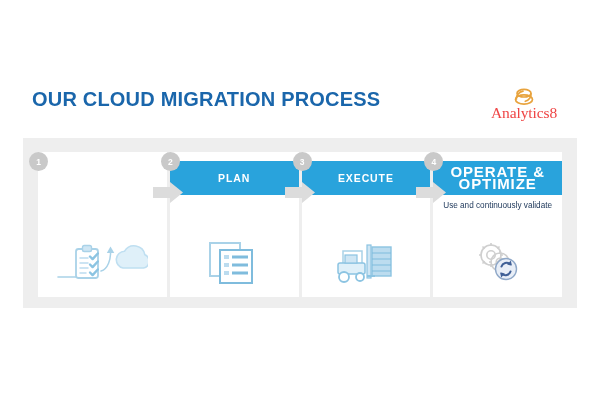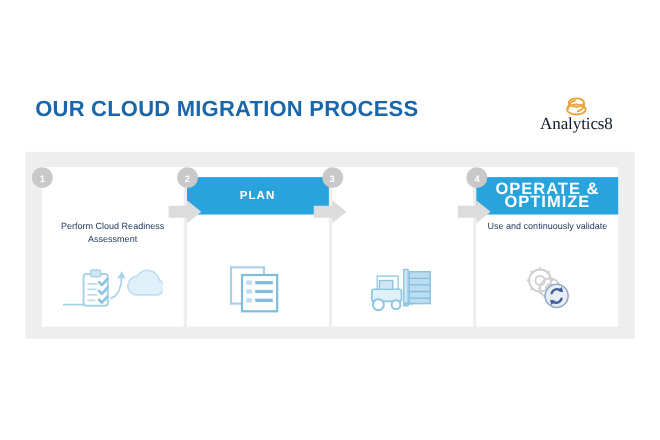--- a/index.html
+++ b/index.html
@@ -54,21 +54,21 @@
     display: block;
     margin: 0 auto;
     width: 26px;
     height: 20px;
   }
   .logo-text {
     display: block;
     margin-top: -1px;
     font-family: "Liberation Serif", serif;
     font-size: 15.5px;
-    color: #0f172a;
+    color: #ef4444;
     letter-spacing: -0.1px;
     line-height: 16px;
   }
 
   
   .panel {
     position: absolute;
     left: 23px;
     top: 138px;
     width: 554px;
@@ -186,21 +186,20 @@
   </div>
 
   <div class="panel">
     <div class="cols">
 
       <div class="col">
         <div class="badge">1</div>
         <svg class="arrow" viewBox="0 0 30 21">
           <polygon points="0,5 17,5 17,0 30,10.5 17,21 17,16 0,16" fill="#dcdcdc"></polygon>
         </svg>
-        <div class="col-body">Perform Cloud Readiness Assessment</div>
         <div class="col-icon">
           <svg viewBox="0 0 92 50" width="92" height="50">
             <path d="M2 40 H26" stroke="#a9d2e8" stroke-width="1.6" fill="none" stroke-linecap="round"></path>
             <rect x="20" y="12" width="22" height="29" rx="2.5" fill="#ffffff" stroke="#a9d2e8" stroke-width="1.8"></rect>
             <rect x="26.5" y="8.5" width="9" height="6" rx="1.8" fill="#cfe6f4" stroke="#a9d2e8" stroke-width="1.4"></rect>
             <path d="M24 21 H32 M24 26 H32 M24 31 H32 M24 36 H30" stroke="#bcdcef" stroke-width="1.5" stroke-linecap="round"></path>
             <path d="M34 19.5 l2.6 2.6 l5.2 -5.6" stroke="#8cc4e2" stroke-width="2.4" fill="none" stroke-linecap="round" stroke-linejoin="round"></path>
             <path d="M34 27.5 l2.6 2.6 l5.2 -5.6" stroke="#8cc4e2" stroke-width="2.4" fill="none" stroke-linecap="round" stroke-linejoin="round"></path>
             <path d="M34 35.5 l2.6 2.6 l5.2 -5.6" stroke="#8cc4e2" stroke-width="2.4" fill="none" stroke-linecap="round" stroke-linejoin="round"></path>
             <path d="M45 34 C52 32 55 22 54.5 13.5" stroke="#a9d2e8" stroke-width="1.5" fill="none" stroke-linecap="round"></path>
@@ -225,20 +224,21 @@
             <rect x="20" y="26" width="5" height="4" fill="#bcdcef"></rect>
             <rect x="28" y="26.5" width="16" height="3" fill="#7fbcdd"></rect>
             <rect x="20" y="34" width="5" height="4" fill="#bcdcef"></rect>
             <rect x="28" y="34.5" width="16" height="3" fill="#7fbcdd"></rect>
           </svg>
         </div>
       </div>
 
       <div class="col">
         <div class="badge">3</div>
+        <div class="col-head">EXECUTE</div>
         <svg class="arrow" viewBox="0 0 30 21">
           <polygon points="0,5 17,5 17,0 30,10.5 17,21 17,16 0,16" fill="#dcdcdc"></polygon>
         </svg>
         <div class="col-icon">
           <svg viewBox="0 0 70 46" width="70" height="46">
             <rect x="41" y="8" width="19" height="29" fill="#bcdcef" stroke="#8cc4e2" stroke-width="1.4"></rect>
             <path d="M41 14 H60 M41 20 H60 M41 26 H60 M41 32 H60" stroke="#7fbcdd" stroke-width="1.2"></path>
             <rect x="36" y="6" width="4" height="33" fill="#cfe6f4" stroke="#8cc4e2" stroke-width="1.2"></rect>
             <path d="M36 37 H44" stroke="#8cc4e2" stroke-width="2"></path>
             <path d="M12 12 H31 V32 H12 Z" fill="#ffffff" stroke="#a9d2e8" stroke-width="1.5"></path>

